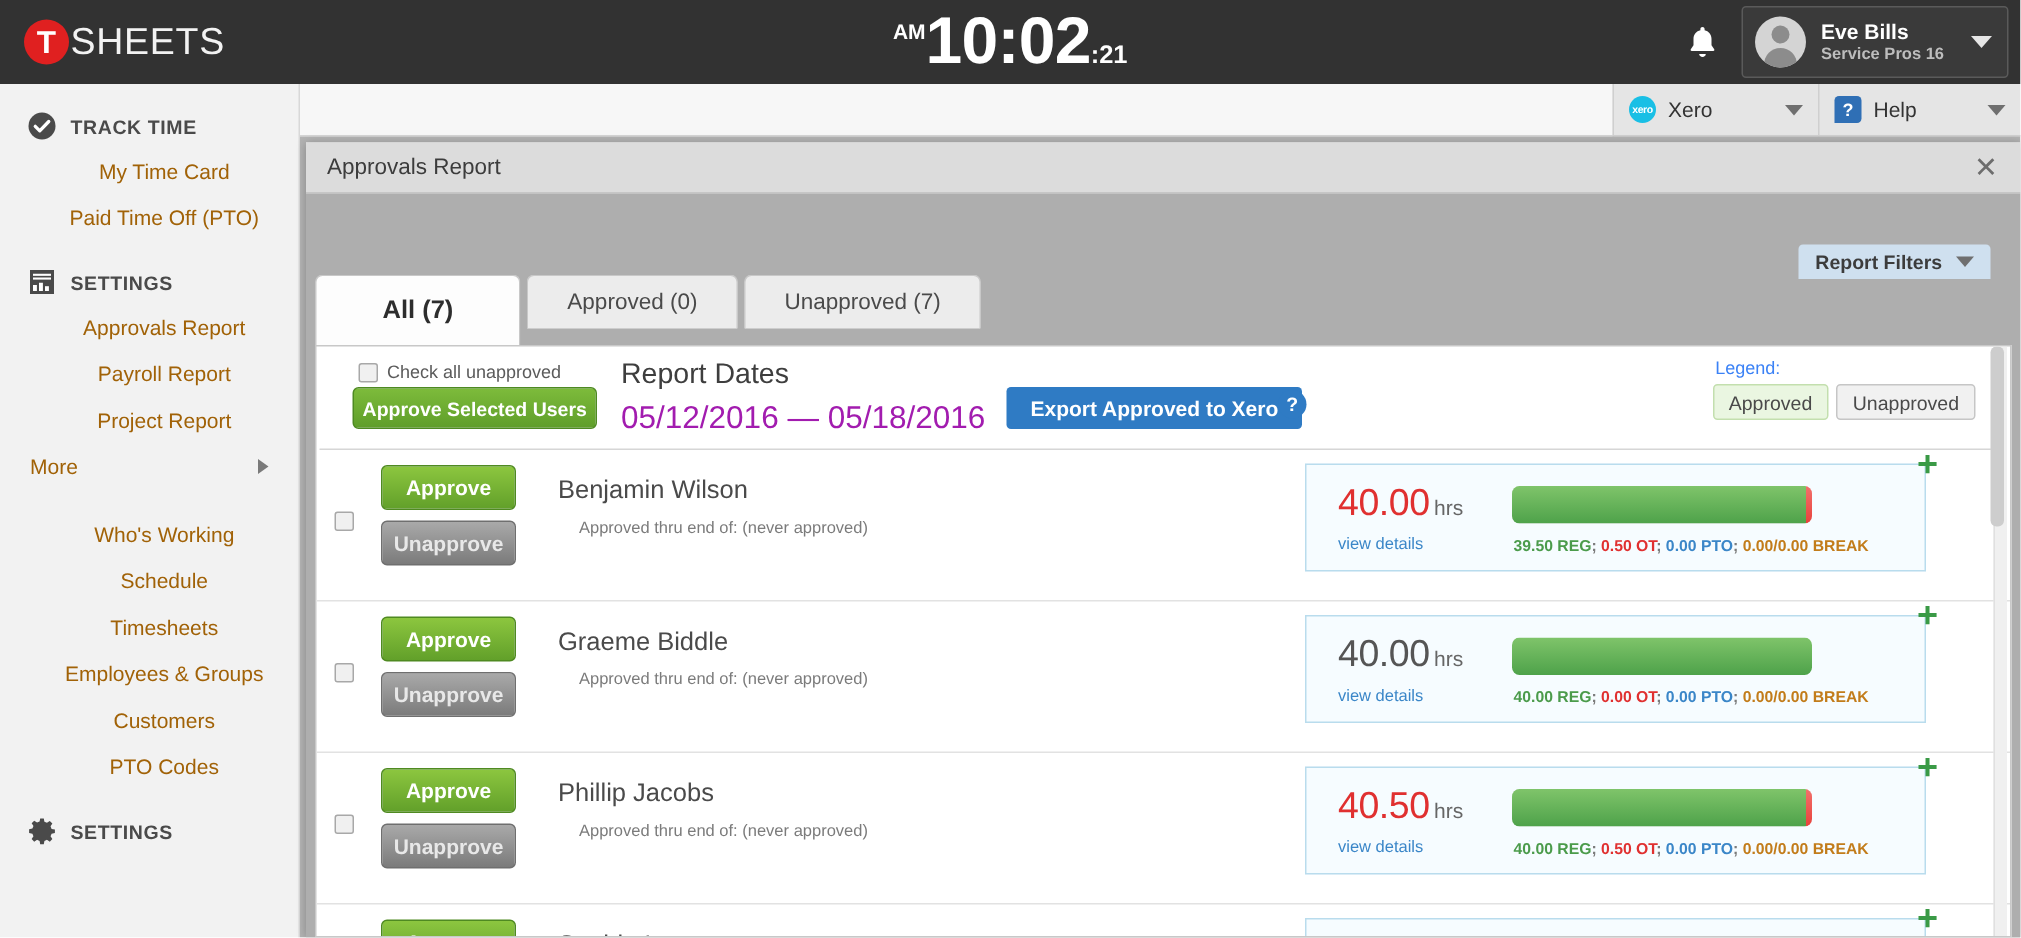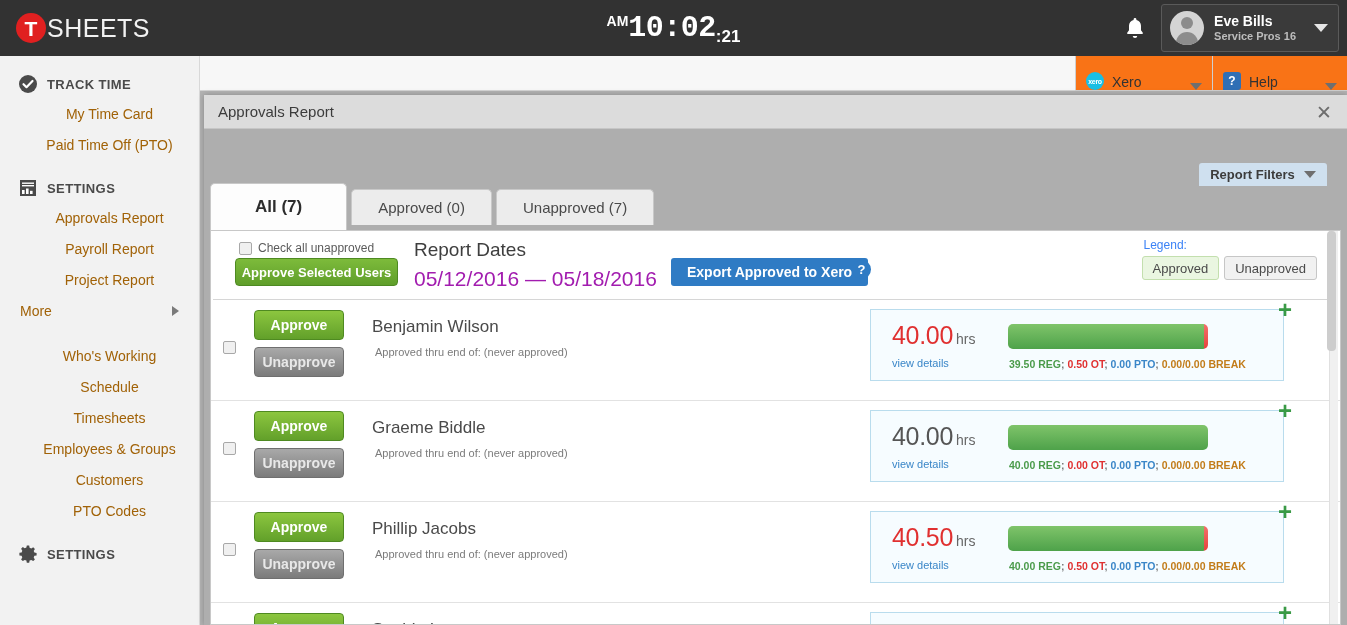--- a/index.html
+++ b/index.html
@@ -27,21 +27,21 @@
   .logo-text {
     color: #f2f2f2; font-size: 25px; letter-spacing: .5px; margin-left: 1px;
     font-family: "Liberation Sans", sans-serif; font-weight: 400;
   }
   .clock {
     position: absolute; left: 0; right: 0; top: 0; height: 56px;
     display: flex; align-items: center; justify-content: center;
     color: #fff; pointer-events: none;
   }
   .clock .ampm { font-size: 14px; font-weight: bold; align-self: flex-start; margin-top: 13px; }
-  .clock .hhmm { font-size: 30px; font-weight: bold; letter-spacing: -.5px; line-height: 1; font-family: Liberation Mono, monospace; }
+  .clock .hhmm { font-size: 44px; font-weight: bold; letter-spacing: -.5px; line-height: 1; }
   .clock .ss { font-size: 17px; font-weight: bold; align-self: flex-end; margin-bottom: 9px; }
 
   .topright { position: absolute; right: 8px; top: 0; height: 56px; display: flex; align-items: center; }
   .bell { width: 36px; height: 36px; display: flex; align-items: center; justify-content: center; margin-right: 8px; }
   .userbox {
     display: flex; align-items: center; height: 48px; padding: 0 10px 0 8px;
     border: 1px solid #5a5a5a; border-radius: 3px; background: #3a3a3a;
   }
   .avatar {
     width: 34px; height: 34px; border-radius: 50%; background: #d4d4d4;
@@ -63,22 +63,22 @@
     border-left: 7px solid transparent; border-right: 7px solid transparent;
     border-top: 8px solid #e6e6e6;
   }
 
   
   .subbar {
     position: absolute; left: 200px; top: 56px; width: 1147px; height: 35px;
     background: #f7f7f7; border-bottom: 1px solid #d4d4d4;
   }
   .menu-btn {
-    position: absolute; top: 56px; height: 35px; display: flex; align-items: flex-end;
-    background: #f97316; border-left: 1px solid #cfcfcf; border-bottom: 1px solid #cfcfcf;
+    position: absolute; top: 56px; height: 35px; display: flex; align-items: center;
+    background: #e5e5e5; border-left: 1px solid #cfcfcf; border-bottom: 1px solid #cfcfcf;
     padding: 0 10px; cursor: pointer;
   }
   .menu-btn .label { font-size: 14px; color: #333; margin-left: 8px; }
   .menu-btn .caret {
     width: 0; height: 0; margin-left: auto;
     border-left: 6px solid transparent; border-right: 6px solid transparent;
     border-top: 7px solid #6f6f6f;
   }
   #xero-menu { left: 1075px; width: 137px; }
   #help-menu { left: 1212px; width: 135px; }
@@ -142,21 +142,21 @@
     display: flex; align-items: center; justify-content: center;
     font-size: 13px; font-weight: bold; color: #3c3c3c; cursor: pointer;
   }
   .report-filters .caret {
     width: 0; height: 0; margin-left: 9px;
     border-left: 6px solid transparent; border-right: 6px solid transparent;
     border-top: 7px solid #6f6f6f;
   }
 
   
-  .tabs { position: absolute; left: 6px; top: 54px; display: flex; align-items: center; }
+  .tabs { position: absolute; left: 6px; top: 54px; display: flex; align-items: flex-start; }
   .tab {
     height: 36px; padding: 0 26px; display: flex; align-items: center;
     background: #ececec; border: 1px solid #c8c8c8; border-bottom: none;
     border-radius: 5px 5px 0 0; font-size: 15px; color: #4a4a4a;
     margin-right: 4px; cursor: pointer;
   }
   .tab.active {
     height: 47px; background: #fdfdfd; font-weight: bold; color: #2d2d2d;
     font-size: 17px; padding: 0 44px; border-color: #c8c8c8;
   }
@@ -218,21 +218,21 @@
     border-radius: 4px; color: #fff; font-size: 14px; font-weight: bold;
     display: flex; align-items: center; justify-content: center; cursor: pointer;
   }
   .btn-unapprove {
     position: absolute; left: 43px; top: 47px; width: 90px; height: 30px;
     background: linear-gradient(#a9a9a9, #7b7b7b); border: 1px solid #6f6f6f;
     border-radius: 4px; color: #e8e8e8; font-size: 14px; font-weight: bold;
     display: flex; align-items: center; justify-content: center; cursor: pointer;
   }
   .emp-name { position: absolute; left: 161px; top: 17px; font-size: 17px; color: #4a4a4a; }
-  .emp-sub { position: absolute; left: 164px; top: 46px; font-size: 11px; color: #7b7b7b; }
+  .emp-sub { position: absolute; left: 175px; top: 46px; font-size: 11px; color: #7b7b7b; }
 
   .card {
     position: absolute; left: 659px; top: 9px; width: 414px; height: 72px;
     background: #f6fcff; border: 1px solid #b9dced;
   }
   .card-plus {
     position: absolute; right: -11px; top: -10px; width: 18px; height: 18px;
     color: #3a9a46; font-size: 24px; font-weight: bold; line-height: 15px;
     display: flex; align-items: center; justify-content: center;
   }

